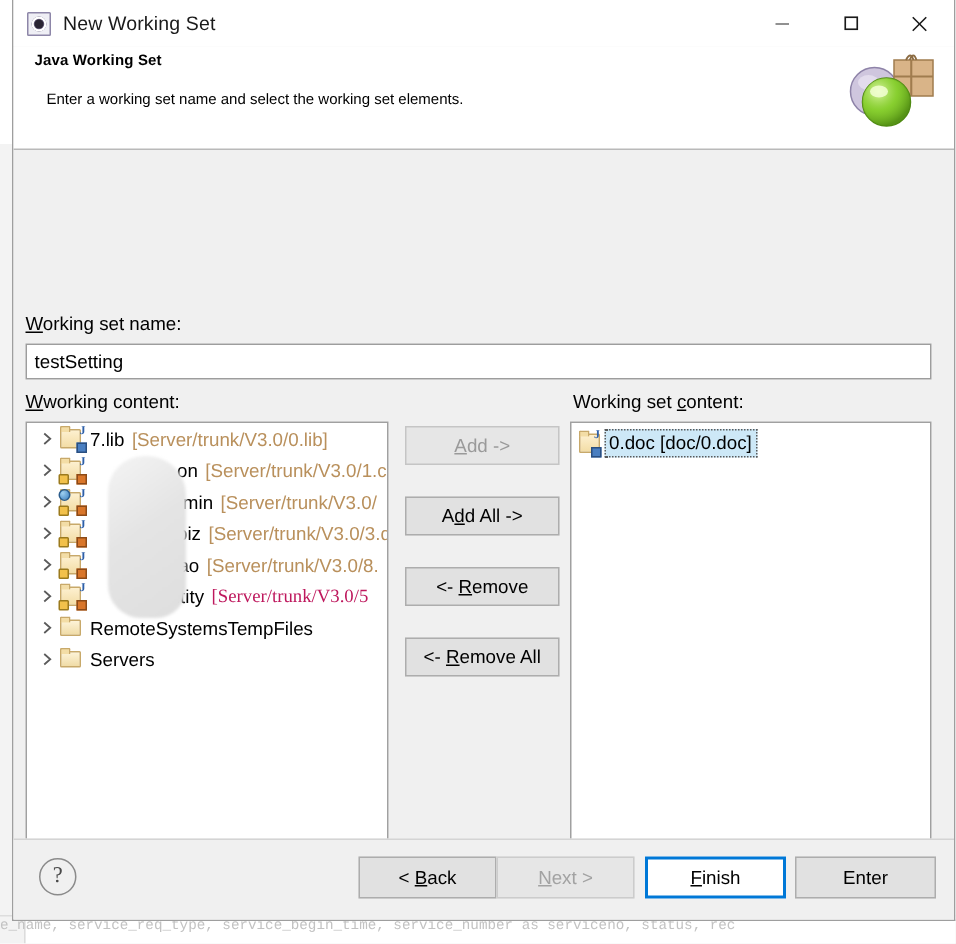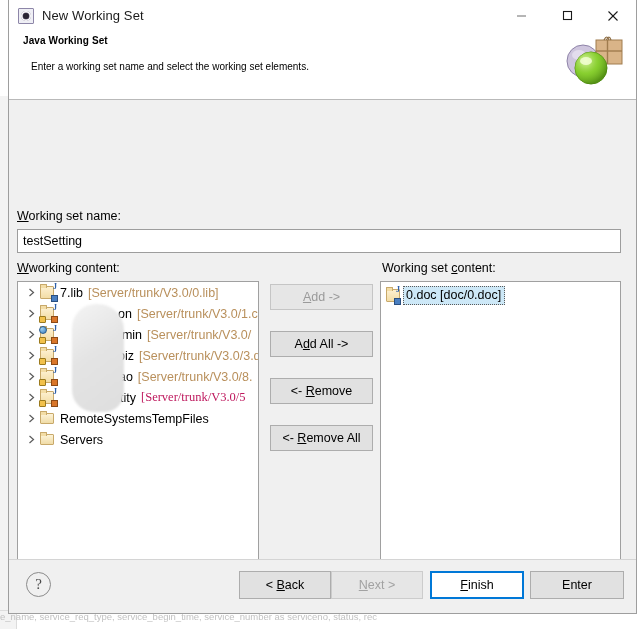--- a/index.html
+++ b/index.html
@@ -12,21 +12,21 @@
   }
   
   #bg-app{position:absolute;inset:0;background:#ffffff;}
   #bg-left-strip{
     position:absolute;left:0;top:96px;width:16px;height:533px;
     background:#f3f3f3;border-right:1px solid #dcdcdc;
   }
   #bg-bottom-code{
     position:absolute;left:0;bottom:2px;width:590px;height:16px;
     color:#c2c2c2;font-size:9.5px;white-space:nowrap;overflow:hidden;
-    font-family:Liberation Sans, sans-serif;
+    font-family:Liberation Mono, monospace;
   }
   #bg-bottom-rule{position:absolute;left:0;bottom:18px;width:637px;height:1px;background:#dddddd;}
 
   
   #dialog{
     position:absolute;left:8px;top:0;width:629px;height:614px;
     background:#f0f0f0;
     border:1px solid #9e9e9e;
     border-top:none;
     box-sizing:border-box;

